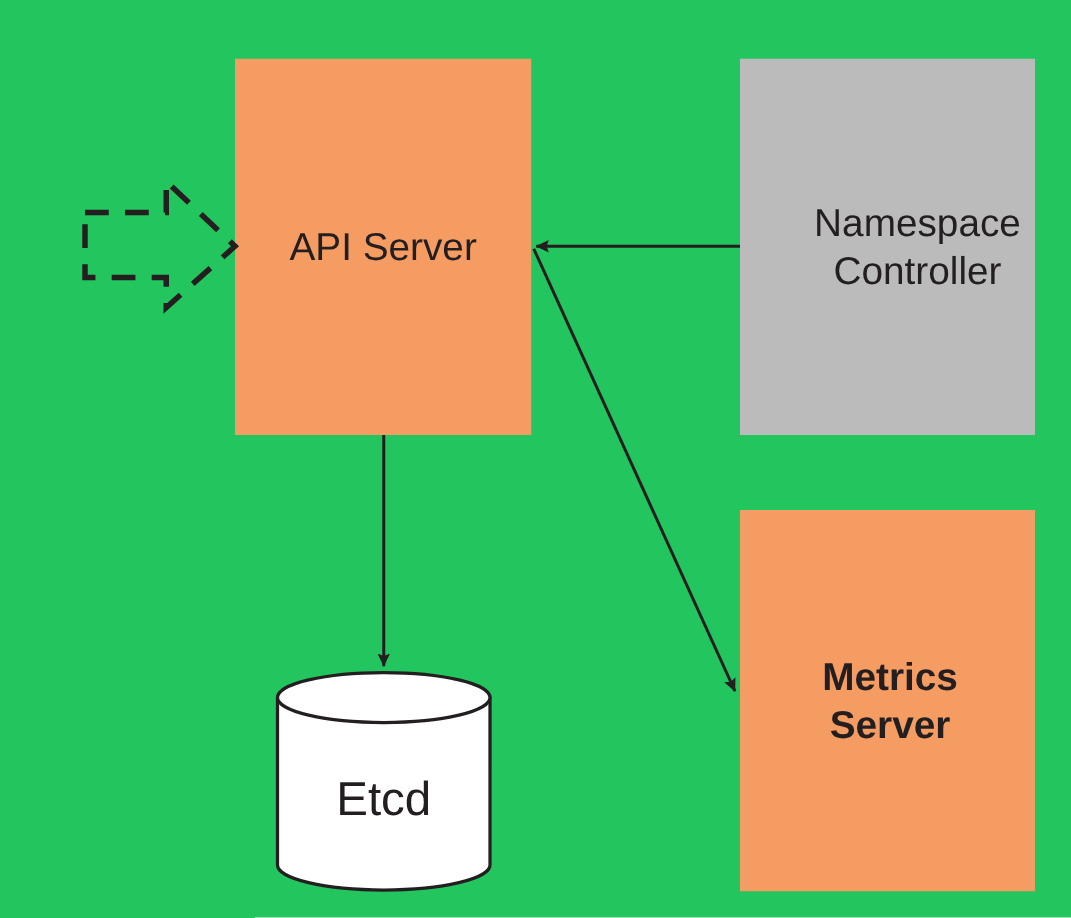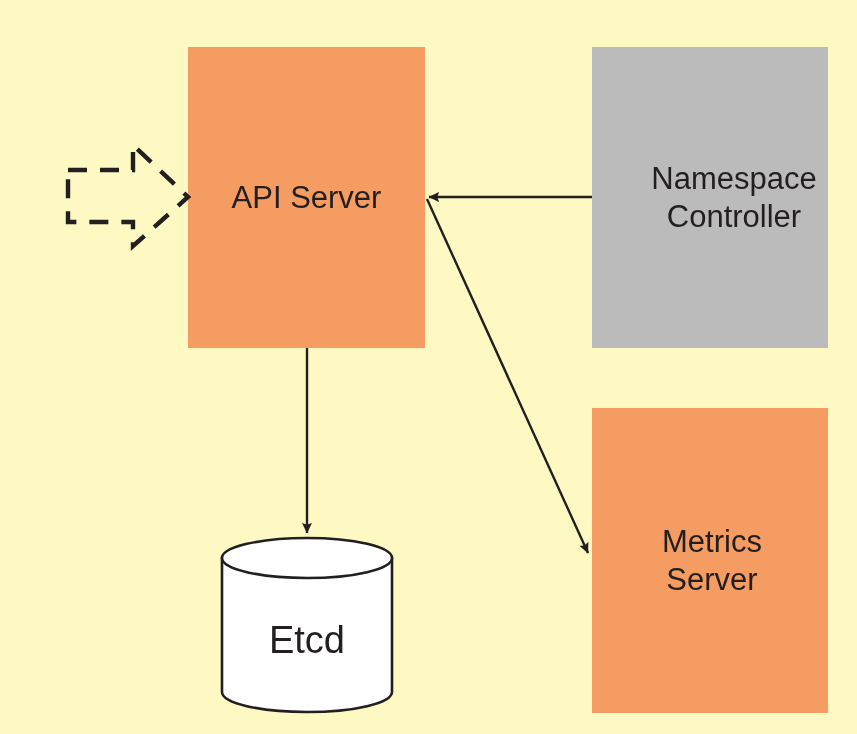--- a/index.html
+++ b/index.html
@@ -10,21 +10,21 @@
   body {
     width: 857px;
     height: 734px;
     font-family: "Liberation Sans", sans-serif;
     overflow: hidden;
   }
   #diagram-canvas {
     position: relative;
     width: 857px;
     height: 734px;
-    background: #fef9c3;
+    background: #22c55e;
   }
   #diagram-svg {
     position: absolute;
     left: 0;
     top: 0;
     width: 857px;
     height: 734px;
   }
   .node-label {
     position: absolute;
@@ -77,18 +77,18 @@
     <line x1="427" y1="199" x2="588" y2="553" stroke="#231f20" stroke-width="2.4" marker-end="url(#arrow-solid)"></line>
 
     <line x1="307" y1="348" x2="307" y2="533" stroke="#231f20" stroke-width="2.4" marker-end="url(#arrow-solid)"></line>
   </svg>
 
   <div class="node-label" style="left:188px; top:47px; width:237px; height:301px;">API Server</div>
 
   <div class="node-label" style="left:592px; top:47px; width:284px; height:301px;">Namespace
 Controller</div>
 
-  <div class="node-label" style="left:592px; top:408px; width:240px; height:305px;">Metrics
+  <div class="node-label" style="left:592px; top:408px; width:240px; height:305px;font-weight:bold;">Metrics
 Server</div>
 
   <div class="node-label small" style="left:222px; top:588px; width:170px; height:104px;">Etcd</div>
 
 </div>
 
 </body></html>

